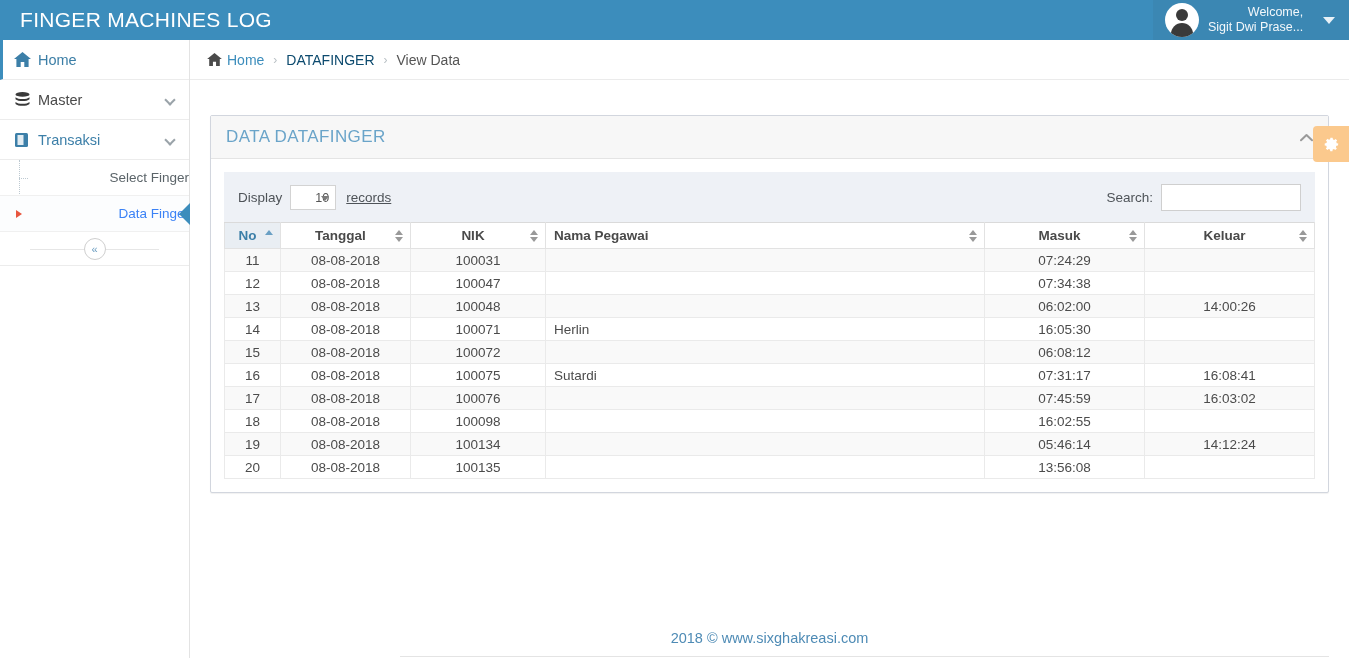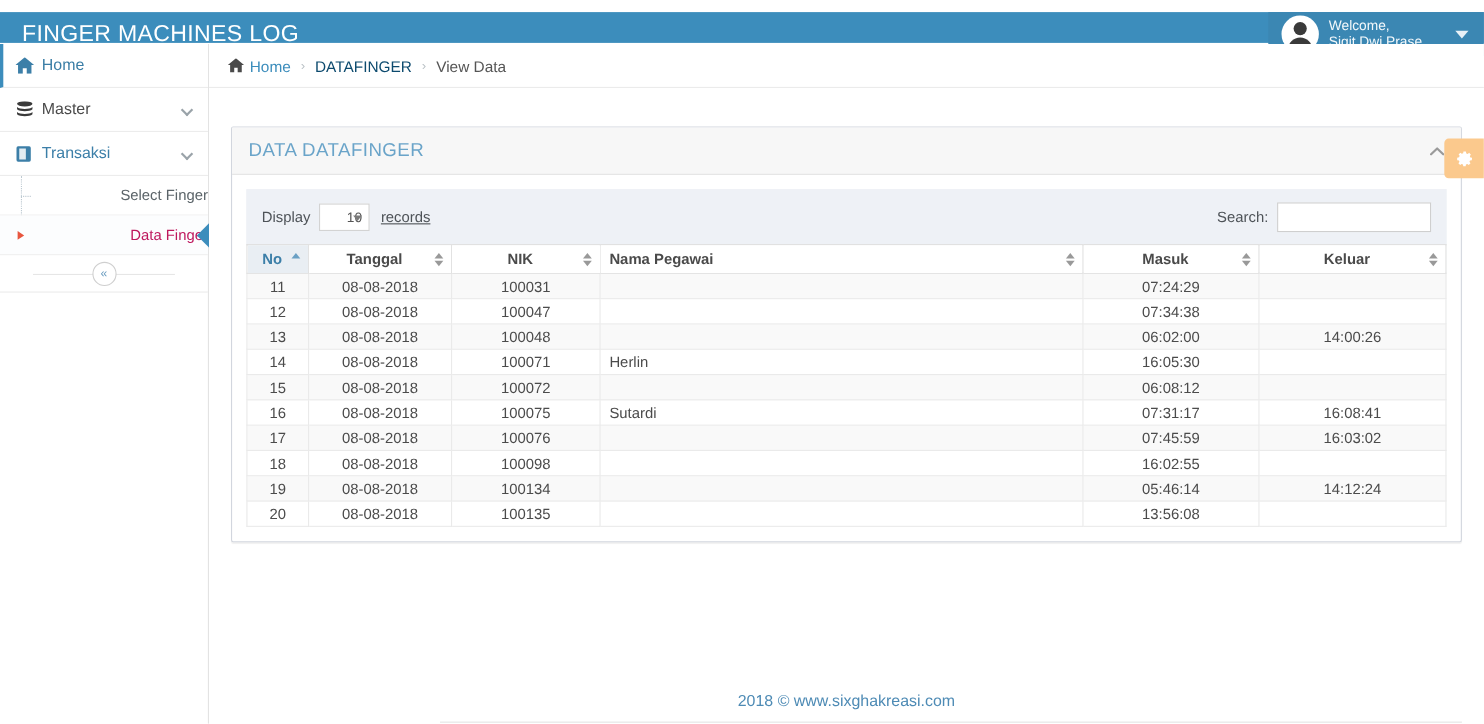--- a/index.html
+++ b/index.html
@@ -7,22 +7,23 @@
     width: 1349px; height: 658px;
     font-family: "Liberation Sans", sans-serif;
     background: #ffffff;
     overflow: hidden;
     color: #333;
   }
   #app { position: relative; width: 1349px; height: 658px; }
 
   
   .topbar {
-    position: absolute; top:11px; left:0; width:1349px; height:28px;
+    position: absolute; top:0; left:0; width:1349px; height:40px;
     background:#3c8dbc;
+    text-align:right;
   }
   .brand {
     position:absolute; left:20px; top:0; height:40px; line-height:40px;
     color:#ffffff; font-size:21px; letter-spacing:.3px; font-weight:400;
     white-space:nowrap;
   }
   .userbox {
     position:absolute; right:0; top:0; height:40px; width:196px;
     background:#3b87b3; display:flex; align-items:center; padding-left:12px;
     cursor:pointer;
@@ -75,21 +76,21 @@
   .sub-wrap::before {
     content:""; position:absolute; left:19px; top:0; bottom:10px;
     border-left:1px dotted #bdc9d1;
   }
   .sub-item {
     position:relative; height:36px; display:flex; align-items:center;
     padding-left:36px; font-size:13.5px; color:#5b6469; cursor:pointer;
     border-bottom:1px solid #f0f0f0;
     justify-content:flex-end;
   }
-  .sub-item.active { color:#be185d; background:#fcfdfe;padding-left:21px; }
+  .sub-item.active { color:#3b82f6; background:#fcfdfe;padding-left:21px; }
   .sub-item .dash {
     position:absolute; left:19px; top:50%; width:9px; border-top:1px dotted #bdc9d1;
   }
   .sub-item.active .bullet {
     position:absolute; left:16px; top:50%; margin-top:-4px;
     width:0;height:0;border-top:4px solid transparent;border-bottom:4px solid transparent;
     border-left:6px solid #e8563f;
   }
   .sub-item.active .pointer {
     position:absolute; right:-1px; top:50%; margin-top:-11px;

